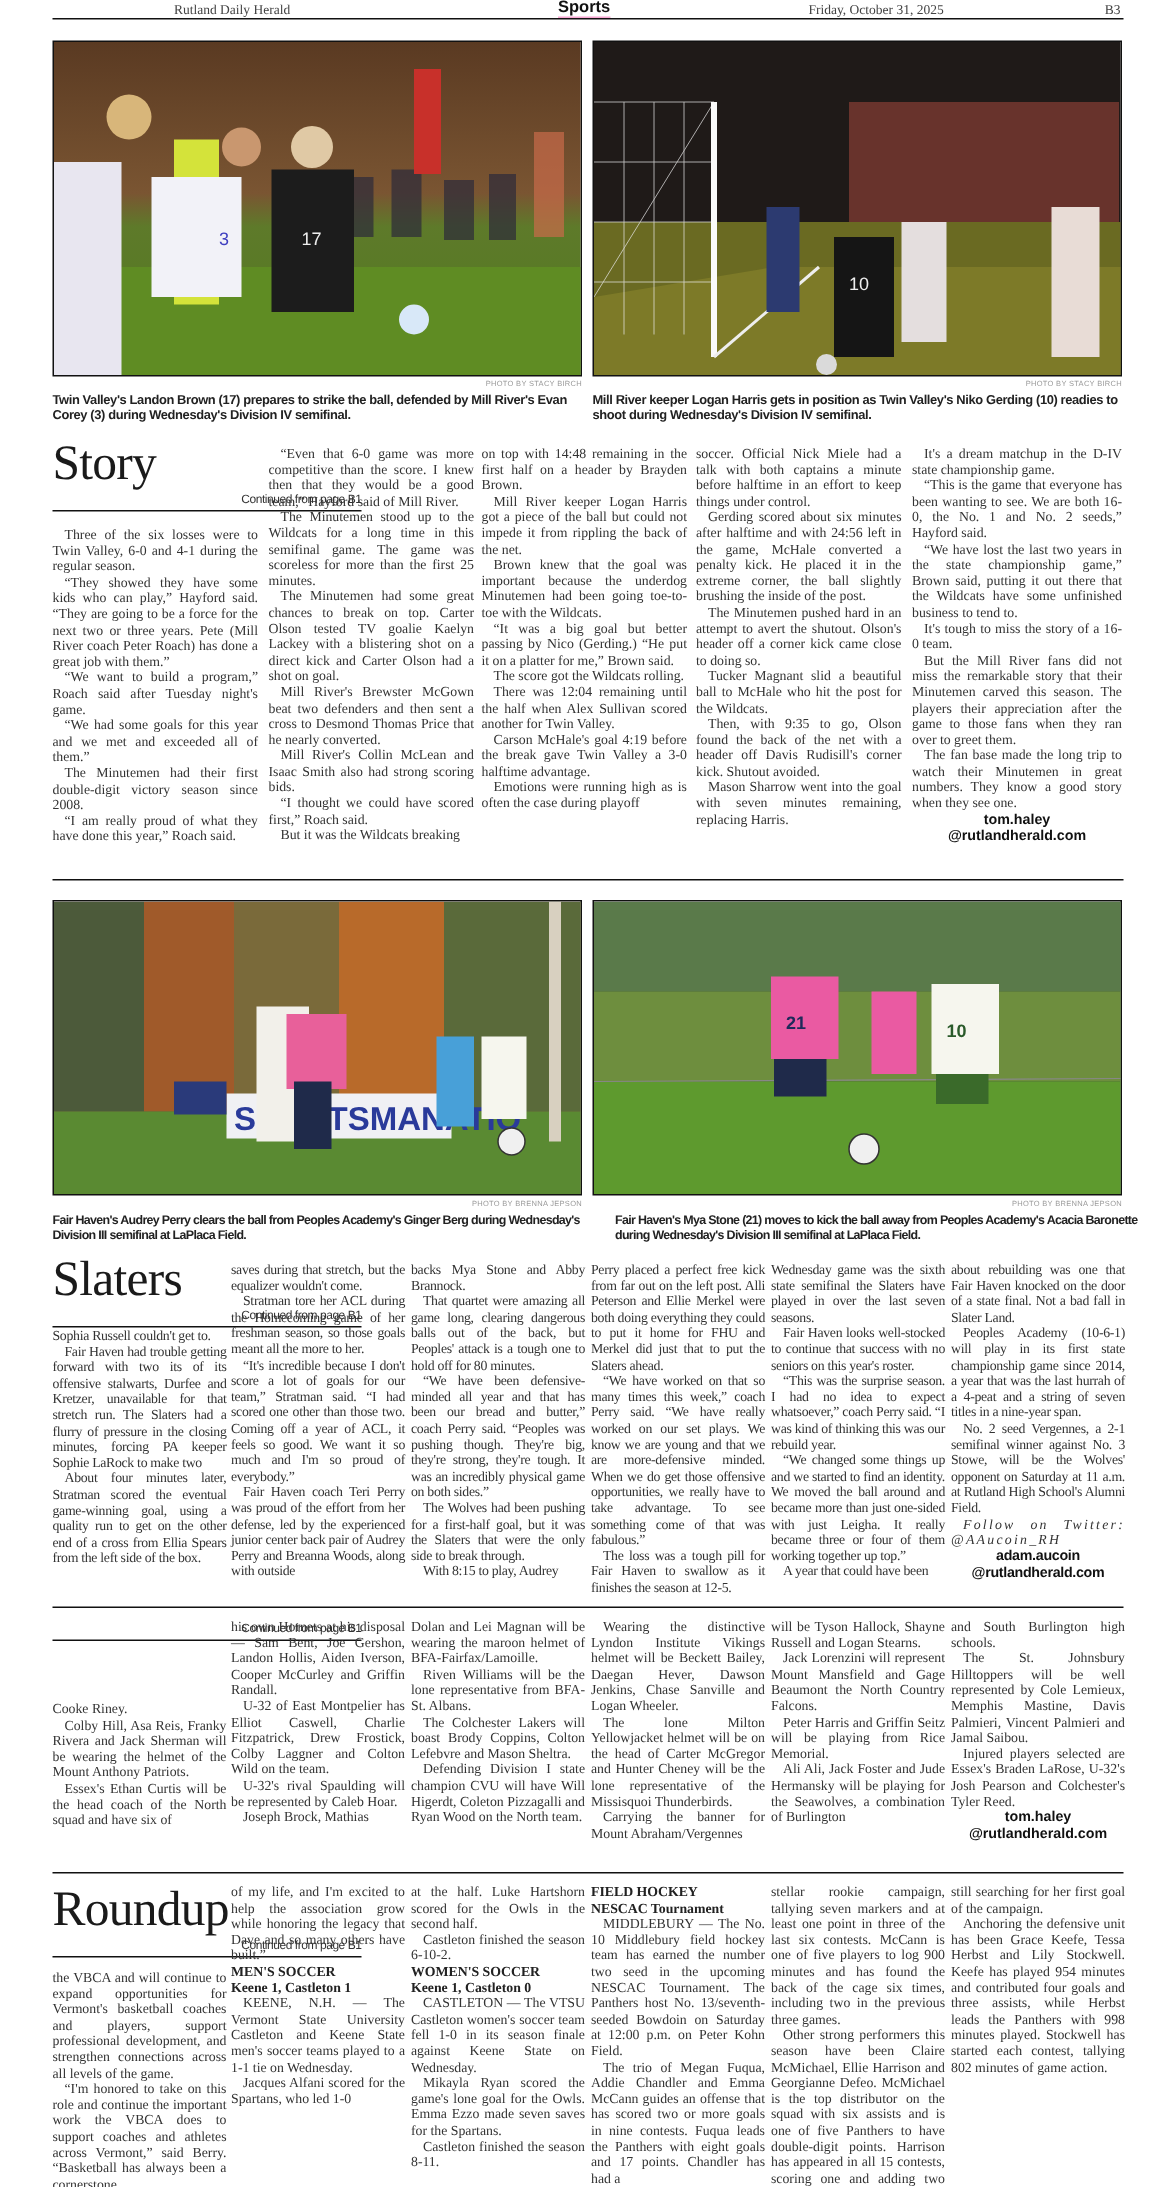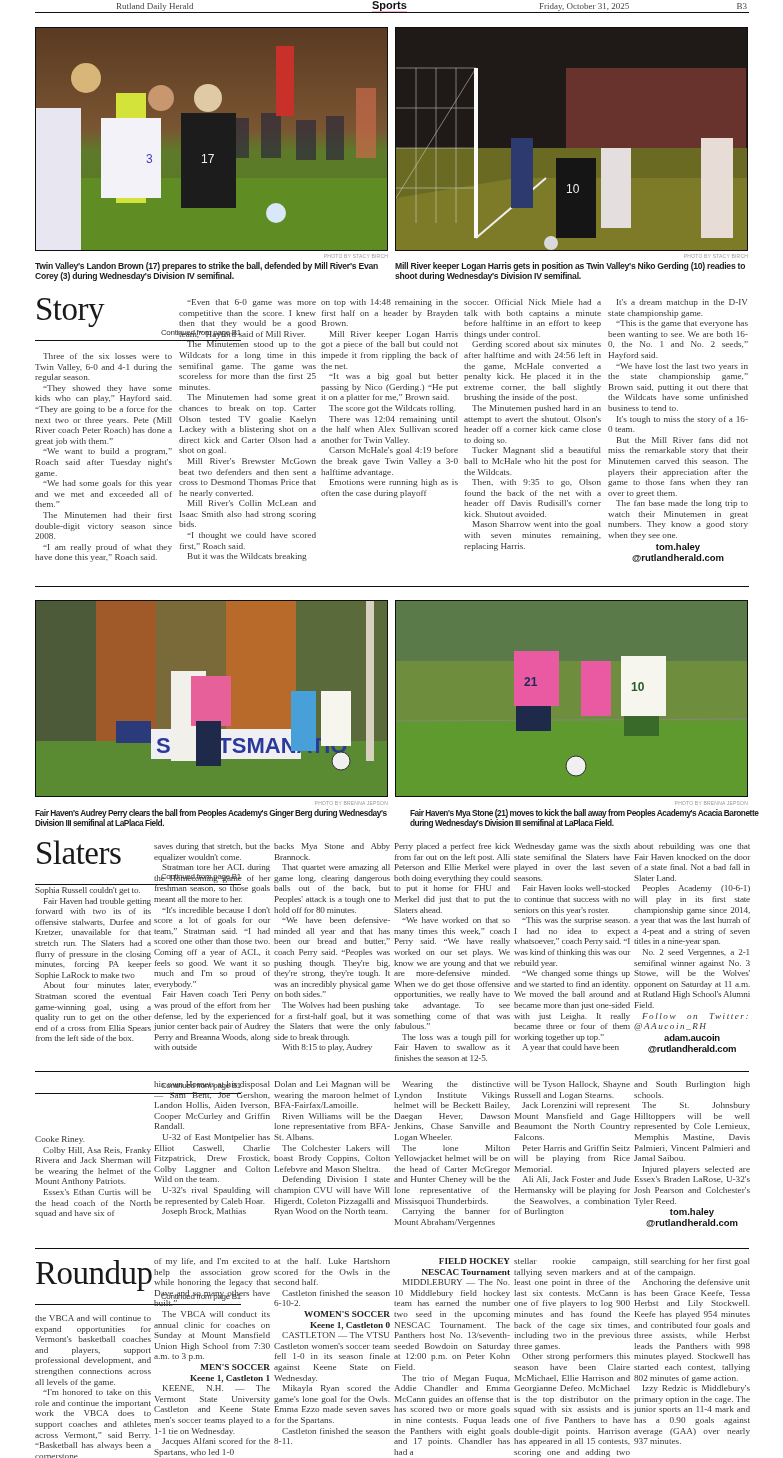--- a/index.html
+++ b/index.html
@@ -22,21 +22,21 @@
   
   .section-rule { position: absolute; left: 35px; width: 714px; height: 0; border-top: 1.5px solid #111; }
   .headbox { position: absolute; left: 35px; width: 206px; }
   .headbox .headline { font-family: "Liberation Serif", serif; font-size: 33px; line-height: 34px; color: #1a1a1a; letter-spacing: -0.5px; }
   .headbox .cont { font-family: "Liberation Sans", sans-serif; font-size: 8px; text-align: right; margin-top: 2px; color: #333; letter-spacing: -0.3px; }
   .headbox .underline { border-top: 1.2px solid #111; margin-top: 3px; }
 
   .col { position: absolute; font-size: 9.2px; line-height: 10.6px; text-align: justify; color: #333; }
   .col p { text-indent: 8px; }
   .col p.noind { text-indent: 0; }
-  .col .sub { text-align: right; font-weight: bold; text-indent: 0; color: #222; }
+  .col .sub { text-align: left; font-weight: bold; text-indent: 0; color: #222; }
   .byline { text-align: center; font-family: "Liberation Sans", sans-serif; font-weight: bold; font-size: 9.5px; line-height: 11px; color: #111; text-indent: 0 !important; }
   .twitter { font-style: italic; letter-spacing: 1.5px; text-align: justify; }
 </style>
 </head>
 <body>
 
 <div class="masthead">
   <span class="mh-paper">Rutland Daily Herald</span>
   <span class="mh-section">Sports</span>
   <span class="mh-date">Friday, October 31, 2025</span>
@@ -129,20 +129,21 @@
   <p>The Minutemen stood up to the Wildcats for a long time in this semifinal game. The game was scoreless for more than the first 25 minutes.</p>
   <p>The Minutemen had some great chances to break on top. Carter Olson tested TV goalie Kaelyn Lackey with a blistering shot on a direct kick and Carter Olson had a shot on goal.</p>
   <p>Mill River's Brewster McGown beat two defenders and then sent a cross to Desmond Thomas Price that he nearly converted.</p>
   <p>Mill River's Collin McLean and Isaac Smith also had strong scoring bids.</p>
   <p>“I thought we could have scored first,” Roach said.</p>
   <p>But it was the Wildcats breaking</p>
 </div>
 <div class="col" style="left:321px;top:297px;width:137px;">
   <p class="noind">on top with 14:48 remaining in the first half on a header by Brayden Brown.</p>
   <p>Mill River keeper Logan Harris got a piece of the ball but could not impede it from rippling the back of the net.</p>
+  <p>Brown knew that the goal was important because the underdog Minutemen had been going toe-to-toe with the Wildcats.</p>
   <p>“It was a big goal but better passing by Nico (Gerding.) “He put it on a platter for me,” Brown said.</p>
   <p>The score got the Wildcats rolling.</p>
   <p>There was 12:04 remaining until the half when Alex Sullivan scored another for Twin Valley.</p>
   <p>Carson McHale's goal 4:19 before the break gave Twin Valley a 3-0 halftime advantage.</p>
   <p>Emotions were running high as is often the case during playoff</p>
 </div>
 <div class="col" style="left:464px;top:297px;width:137px;">
   <p class="noind">soccer. Official Nick Miele had a talk with both captains a minute before halftime in an effort to keep things under control.</p>
   <p>Gerding scored about six minutes after halftime and with 24:56 left in the game, McHale converted a penalty kick. He placed it in the extreme corner, the ball slightly brushing the inside of the post.</p>
   <p>The Minutemen pushed hard in an attempt to avert the shutout. Olson's header off a corner kick came close to doing so.</p>
@@ -307,21 +308,20 @@
   <div class="cont">Continued from page B1</div>
   <div class="underline"></div>
 </div>
 
 <div class="col" style="left:35px;top:1313px;width:116px;">
   <p class="noind">the VBCA and will continue to expand opportunities for Vermont's basketball coaches and players, support professional development, and strengthen connections across all levels of the game.</p>
   <p>“I'm honored to take on this role and continue the important work the VBCA does to support coaches and athletes across Vermont,” said Berry. “Basketball has always been a cornerstone</p>
 </div>
 <div class="col" style="left:154px;top:1256px;width:116px;">
   <p class="noind">of my life, and I'm excited to help the association grow while honoring the legacy that Dave and so many others have built.”</p>
-  <p>The VBCA will conduct its annual clinic for coaches on Sunday at Mount Mansfield Union High School from 7:30 a.m. to 3 p.m.</p>
   <p class="sub">MEN'S SOCCER</p>
   <p class="sub">Keene 1, Castleton 1</p>
   <p>KEENE, N.H. — The Vermont State University Castleton and Keene State men's soccer teams played to a 1-1 tie on Wednesday.</p>
   <p>Jacques Alfani scored for the Spartans, who led 1-0</p>
 </div>
 <div class="col" style="left:274px;top:1256px;width:116px;">
   <p class="noind">at the half. Luke Hartshorn scored for the Owls in the second half.</p>
   <p>Castleton finished the season 6-10-2.</p>
   <p class="sub">WOMEN'S SOCCER</p>
   <p class="sub">Keene 1, Castleton 0</p>
@@ -335,14 +335,13 @@
   <p>MIDDLEBURY — The No. 10 Middlebury field hockey team has earned the number two seed in the upcoming NESCAC Tournament. The Panthers host No. 13/seventh-seeded Bowdoin on Saturday at 12:00 p.m. on Peter Kohn Field.</p>
   <p>The trio of Megan Fuqua, Addie Chandler and Emma McCann guides an offense that has scored two or more goals in nine contests. Fuqua leads the Panthers with eight goals and 17 points. Chandler has had a</p>
 </div>
 <div class="col" style="left:514px;top:1256px;width:116px;">
   <p class="noind">stellar rookie campaign, tallying seven markers and at least one point in three of the last six contests. McCann is one of five players to log 900 minutes and has found the back of the cage six times, including two in the previous three games.</p>
   <p>Other strong performers this season have been Claire McMichael, Ellie Harrison and Georgianne Defeo. McMichael is the top distributor on the squad with six assists and is one of five Panthers to have double-digit points. Harrison has appeared in all 15 contests, scoring one and adding two assists. Defeo is</p>
 </div>
 <div class="col" style="left:634px;top:1256px;width:116px;">
   <p class="noind">still searching for her first goal of the campaign.</p>
   <p>Anchoring the defensive unit has been Grace Keefe, Tessa Herbst and Lily Stockwell. Keefe has played 954 minutes and contributed four goals and three assists, while Herbst leads the Panthers with 998 minutes played. Stockwell has started each contest, tallying 802 minutes of game action.</p>
-  <p>Izzy Redzic is Middlebury's primary option in the cage. The junior sports an 11-4 mark and has a 0.90 goals against average (GAA) over nearly 937 minutes.</p>
 </div>
 
 </body></html>

